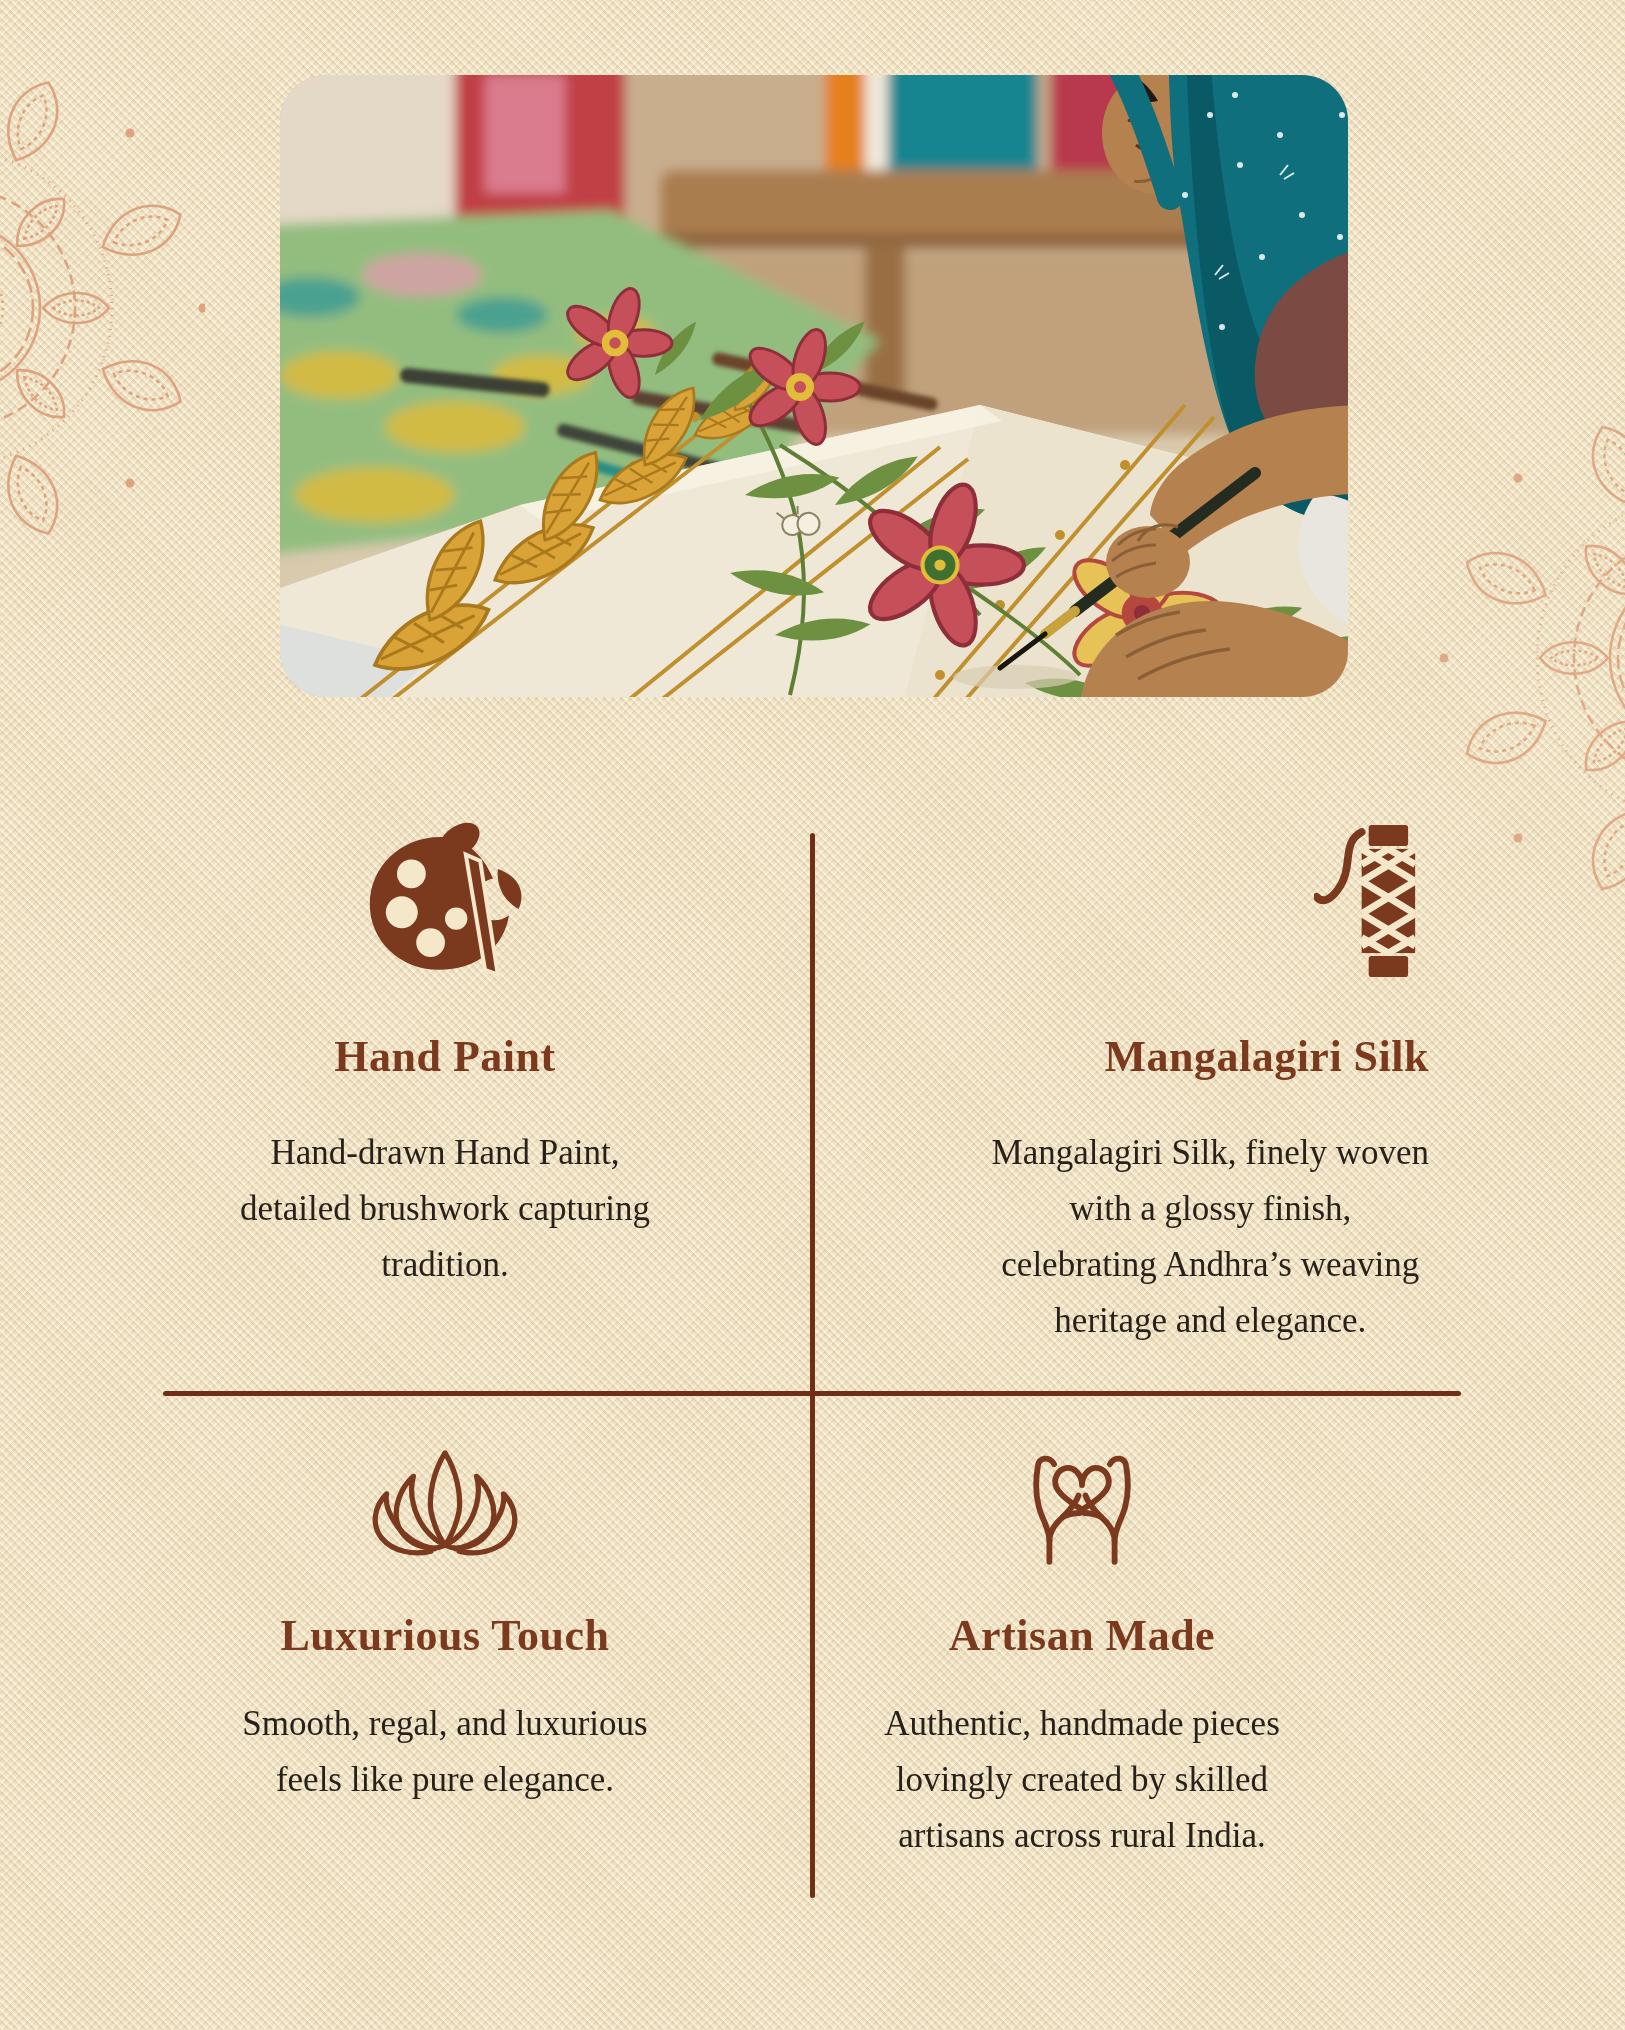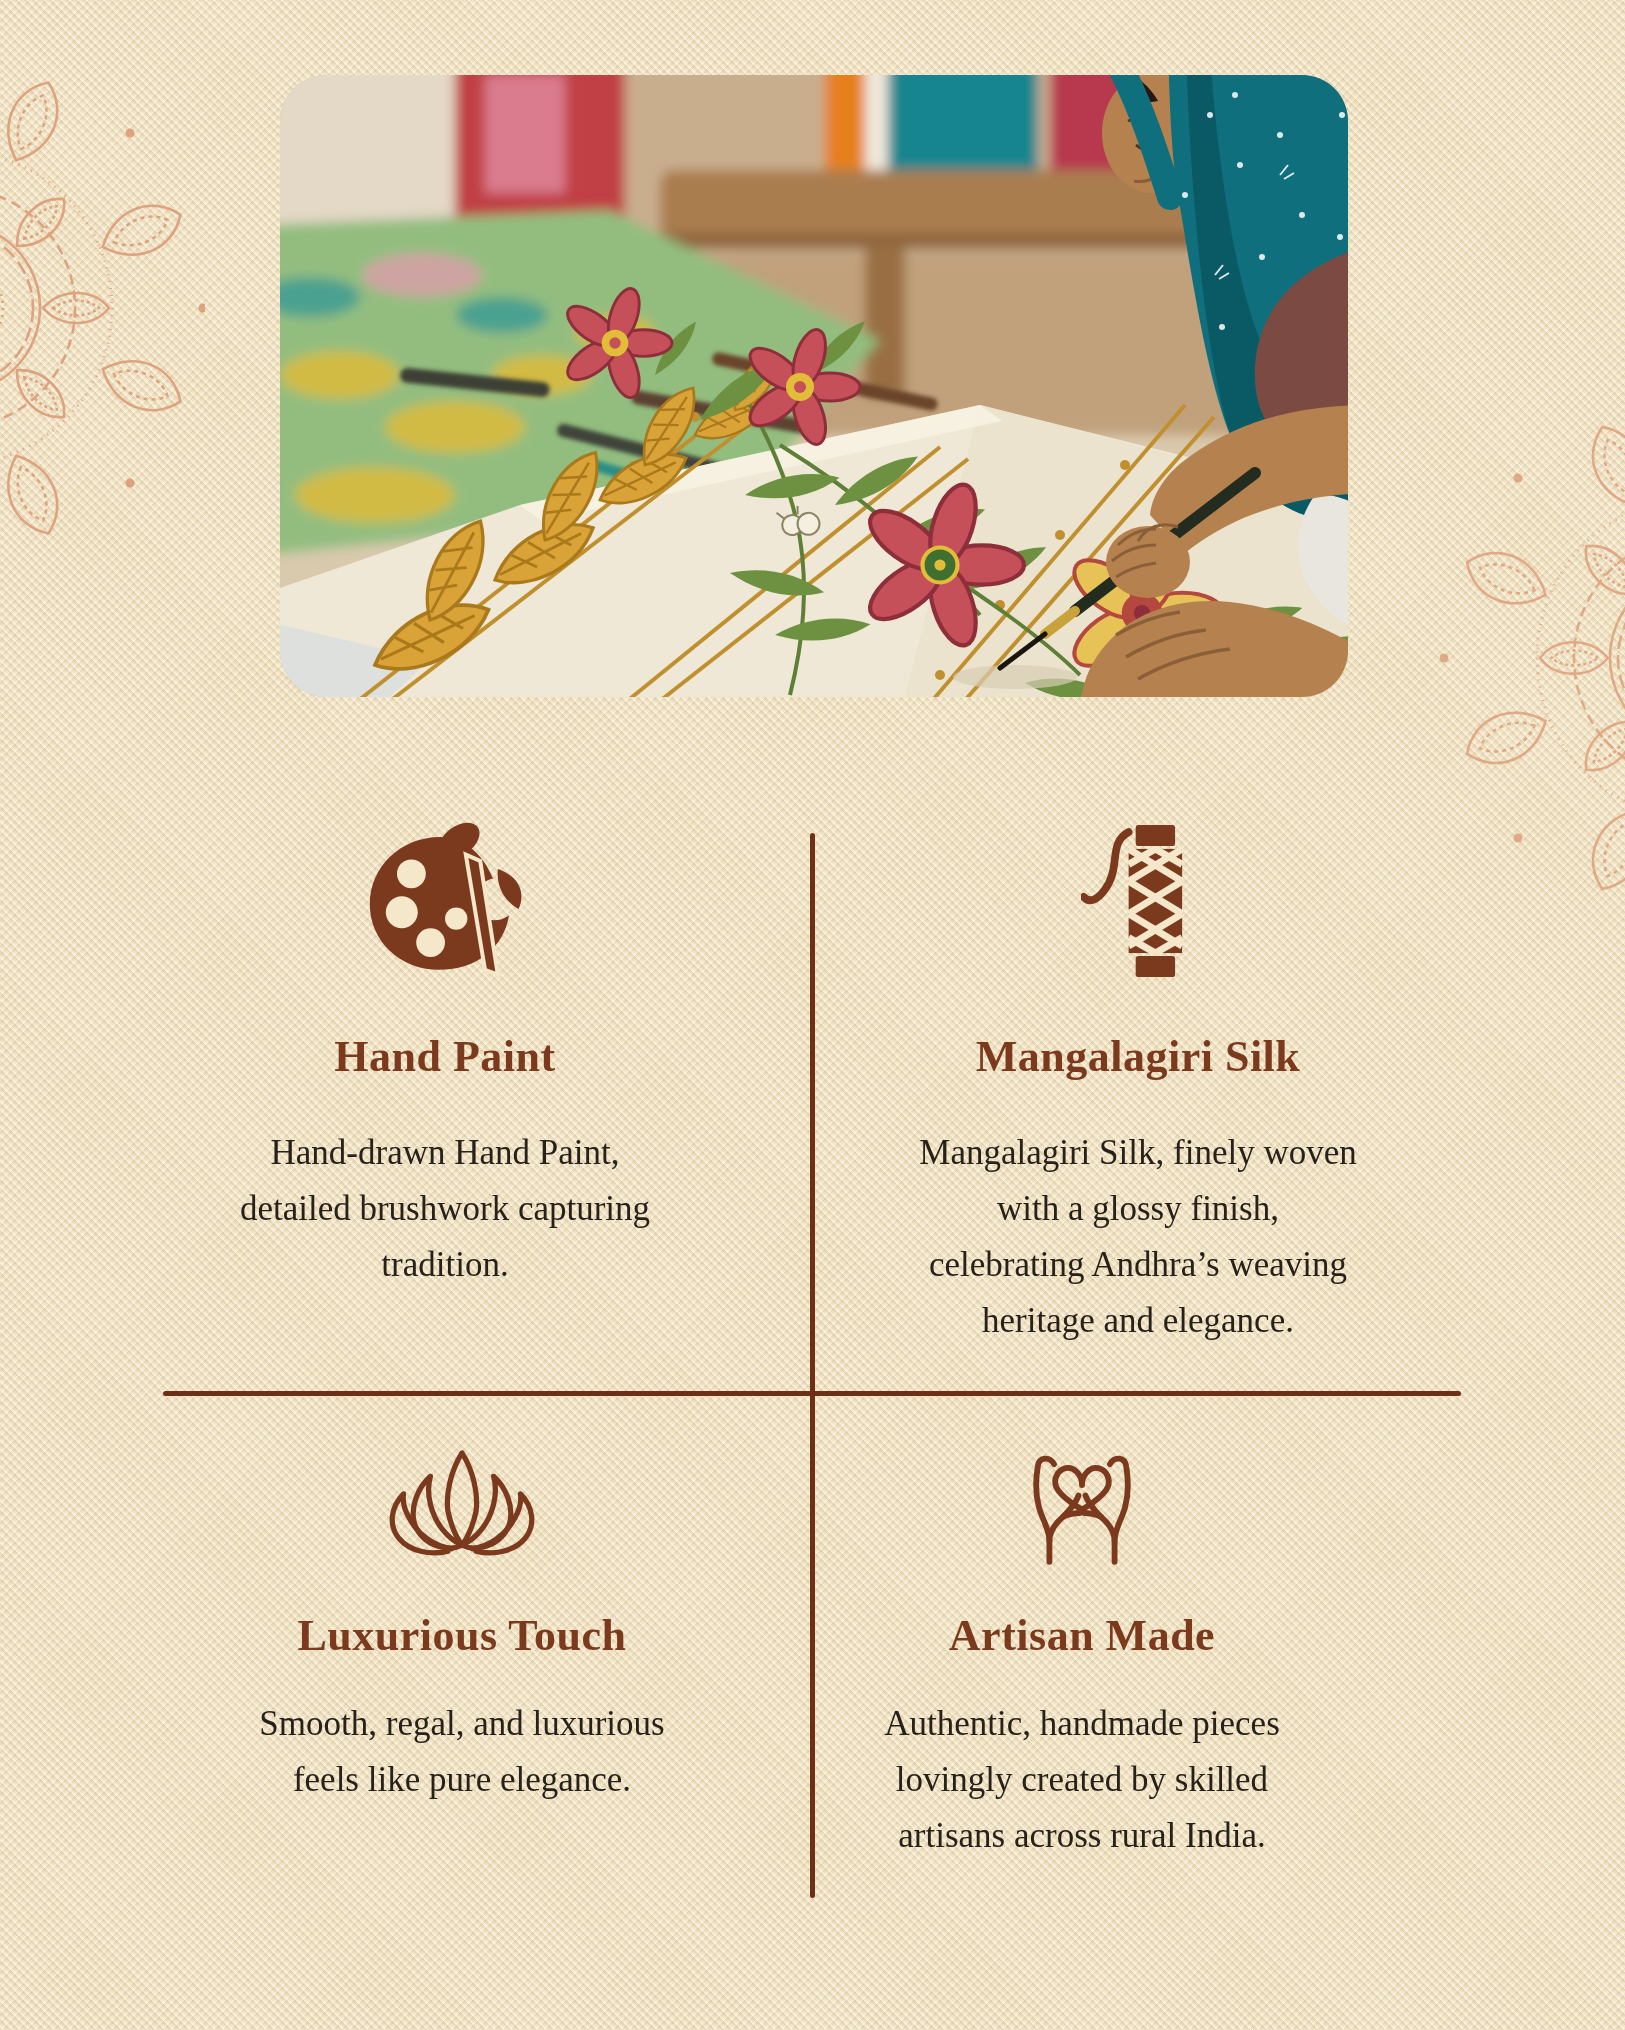--- a/index.html
+++ b/index.html
@@ -18,22 +18,22 @@
   #mandala-r{left:1438px;top:398px;}
   .photo-card{
     position:absolute;left:280px;top:75px;width:1068px;height:622px;
     border-radius:46px;overflow:hidden;background:#d9c9ad;
   }
   .scene{display:block;width:100%;height:100%;}
   .divider-v{position:absolute;left:810px;top:833px;width:5px;height:1065px;background:#6e2f16;border-radius:3px;}
   .divider-h{position:absolute;left:163px;top:1391px;width:1298px;height:5px;background:#6e2f16;border-radius:3px;}
   .cell{position:absolute;width:660px;display:flex;flex-direction:column;align-items:center;text-align:center;}
   #cell-0{left:115px;top:818px;}
-  #cell-1{left:808px;top:818px;}
-  #cell-2{left:132px;top:1426px;}
+  #cell-1{left:769px;top:818px;align-items:flex-end;}
+  #cell-2{left:115px;top:1426px;}
   #cell-3{left:752px;top:1426px;}
   .icon-box{display:flex;align-items:center;justify-content:center;}
   .row1 .icon-box{height:165px;}
   .row2 .icon-box{height:152px;}
   .feature-title{margin:0;font-size:44px;font-weight:bold;color:#7b3a1e;line-height:56px;letter-spacing:.5px;}
   .row1 .feature-title{margin-top:46px;}
   .row2 .feature-title{margin-top:30px;}
   .feature-desc{margin-top:40px;font-size:35px;line-height:56px;color:#27211a;}
   .row2 .feature-desc{margin-top:32px;}
 </style>

